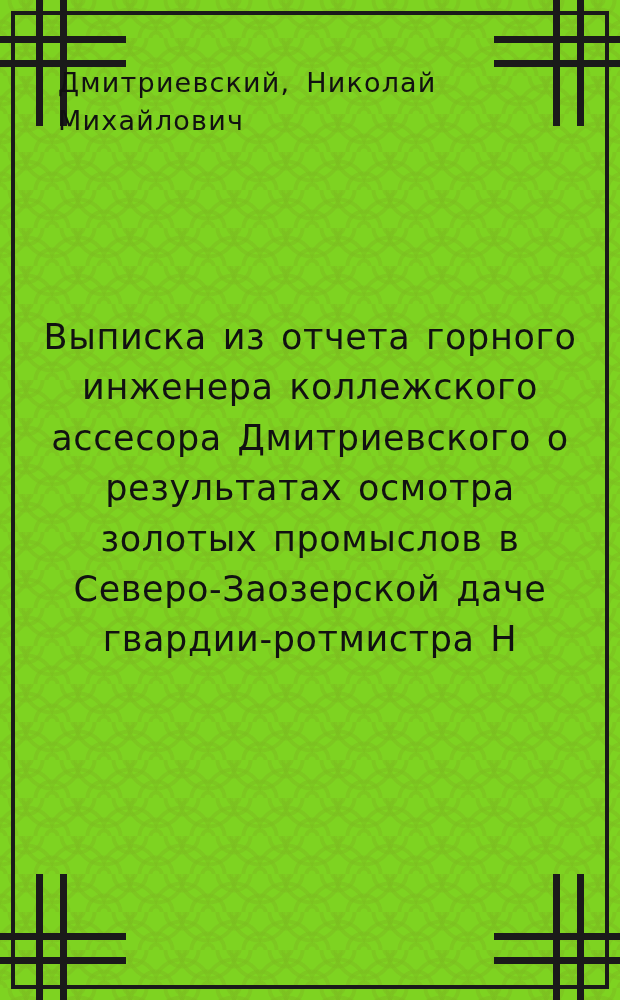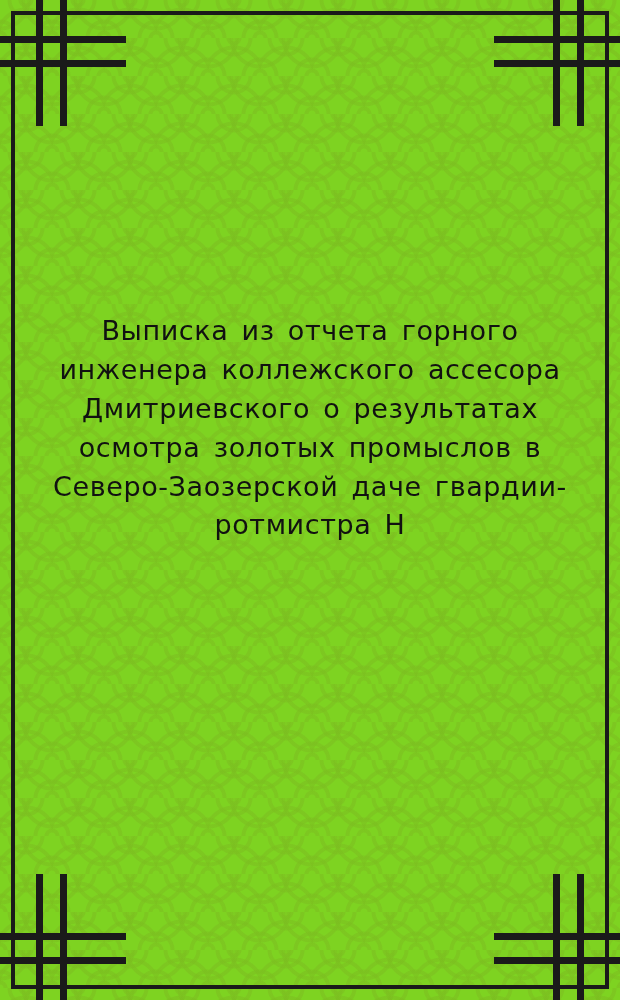--- a/index.html
+++ b/index.html
@@ -98,21 +98,21 @@
     letter-spacing: 1.2px;
     color: #111111;
     word-spacing: 6px;
   }
 
   .title {
     position: absolute;
     left: 40px;
     right: 40px;
     top: 312px;
-    font-size: 27px;
+    font-size: 35px;
     line-height: 1.44;
     letter-spacing: 0.6px;
     color: #111111;
     text-align: center;
     word-spacing: 4px;
   }
 </style>
 </head>
 <body>
 
@@ -141,16 +141,17 @@
     <span class="v2"></span>
   </div>
 
   <div class="corner br">
     <span class="h1"></span>
     <span class="h2"></span>
     <span class="v1"></span>
     <span class="v2"></span>
   </div>
 
+  <div class="author">Дмитриевский, Николай Михайлович</div>
 
   <div class="title">Выписка из отчета горного инженера коллежского ассесора Дмитриевского о результатах осмотра золотых промыслов в Северо-Заозерской даче гвардии-ротмистра Н</div>
 
 </div>
 
 </body></html>

